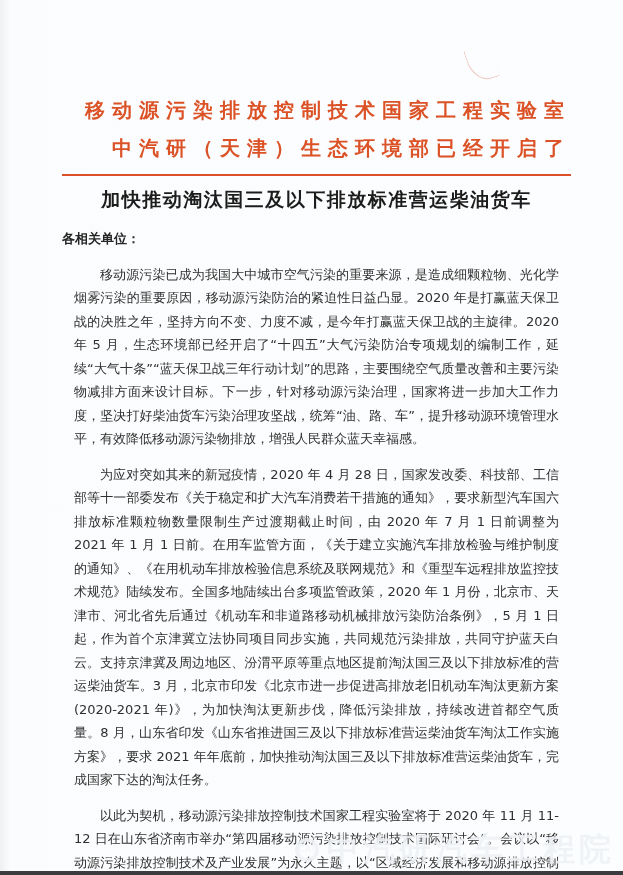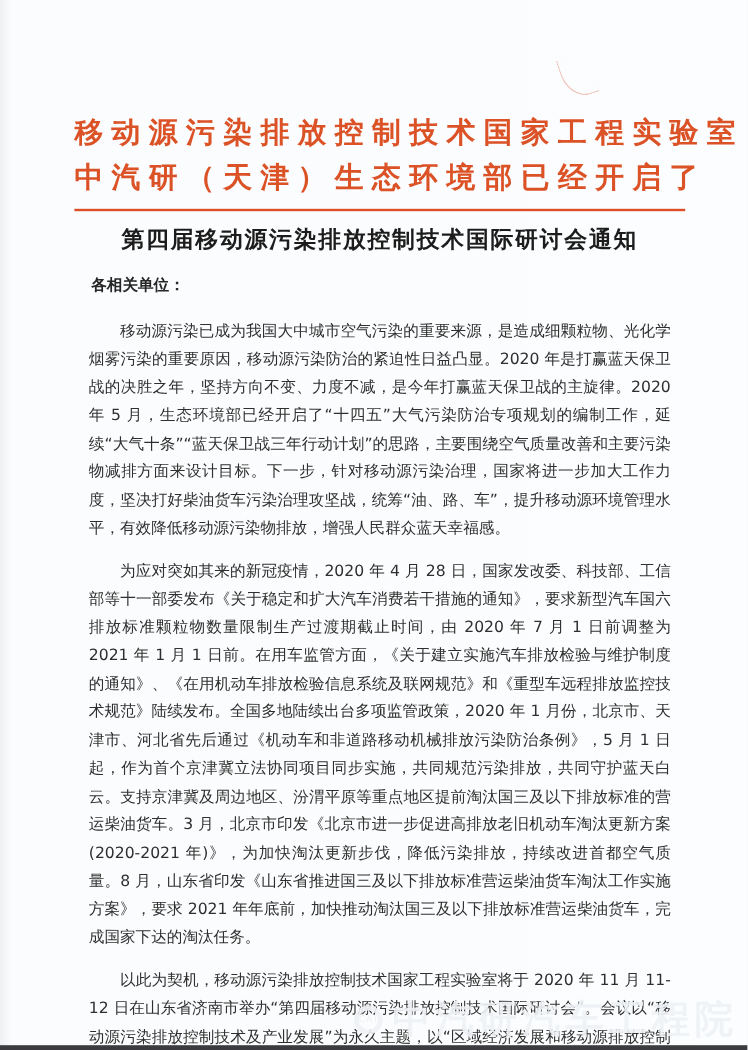--- a/index.html
+++ b/index.html
@@ -28,21 +28,21 @@
   .content{
     position:absolute;top:0;left:0;right:0;
     padding:91px 52px 0 62px;
     box-sizing:border-box;
   }
   .org-header{
     text-align:right;
     color:#dc5227;
     font-family:"DejaVu Serif","Liberation Serif",serif;
     font-weight:bold;
-    font-size:24px;
+    font-size:20px;
     line-height:38px;
     letter-spacing:7px;
     white-space:nowrap;
   }
   .org-line{display:block;}
   .red-rule{
     border:none;
     border-top:2.5px solid #dd4f28;
     margin:7px 0 0 0;
   }
@@ -59,21 +59,21 @@
   .body-text{
     margin-top:14px;
     color:#2f2f2f;
     font-size:13px;
     line-height:23.5px;
     text-align:justify;
   }
   .salutation{
     font-weight:bold;
     color:#262626;
-    margin:14px;
+    margin:0;
   }
   .body-text p.para{
     margin:12px;
     text-indent:2em;
   }
   .watermark{
     position:absolute;
     left:295px;top:832px;
     width:320px;height:36px;
     display:flex;align-items:center;gap:8px;
@@ -108,21 +108,21 @@
 
   <div class="content">
 
     <div class="org-header">
       <span class="org-line">移动源污染排放控制技术国家工程实验室</span>
       <span class="org-line">中汽研（天津）生态环境部已经开启了</span>
     </div>
 
     <hr class="red-rule">
 
-    <div class="doc-title">第四届移动源污染排放控制技术国际研讨会通知</div>
+    <div class="doc-title">加快推动淘汰国三及以下排放标准营运柴油货车</div>
 
     <div class="body-text">
       <p class="salutation">各相关单位：</p>
       <p class="para">移动源污染已成为我国大中城市空气污染的重要来源，是造成细颗粒物、光化学烟雾污染的重要原因，移动源污染防治的紧迫性日益凸显。2020 年是打赢蓝天保卫战的决胜之年，坚持方向不变、力度不减，是今年打赢蓝天保卫战的主旋律。2020 年 5 月，生态环境部已经开启了“十四五”大气污染防治专项规划的编制工作，延续“大气十条”“蓝天保卫战三年行动计划”的思路，主要围绕空气质量改善和主要污染物减排方面来设计目标。下一步，针对移动源污染治理，国家将进一步加大工作力度，坚决打好柴油货车污染治理攻坚战，统筹“油、路、车”，提升移动源环境管理水平，有效降低移动源污染物排放，增强人民群众蓝天幸福感。</p>
       <p class="para">为应对突如其来的新冠疫情，2020 年 4 月 28 日，国家发改委、科技部、工信部等十一部委发布《关于稳定和扩大汽车消费若干措施的通知》，要求新型汽车国六排放标准颗粒物数量限制生产过渡期截止时间，由 2020 年 7 月 1 日前调整为 2021 年 1 月 1 日前。在用车监管方面，《关于建立实施汽车排放检验与维护制度的通知》、《在用机动车排放检验信息系统及联网规范》和《重型车远程排放监控技术规范》陆续发布。全国多地陆续出台多项监管政策，2020 年 1 月份，北京市、天津市、河北省先后通过《机动车和非道路移动机械排放污染防治条例》，5 月 1 日起，作为首个京津冀立法协同项目同步实施，共同规范污染排放，共同守护蓝天白云。支持京津冀及周边地区、汾渭平原等重点地区提前淘汰国三及以下排放标准的营运柴油货车。3 月，北京市印发《北京市进一步促进高排放老旧机动车淘汰更新方案(2020-2021 年)》，为加快淘汰更新步伐，降低污染排放，持续改进首都空气质量。8 月，山东省印发《山东省推进国三及以下排放标准营运柴油货车淘汰工作实施方案》，要求 2021 年年底前，加快推动淘汰国三及以下排放标准营运柴油货车，完成国家下达的淘汰任务。</p>
       <p class="para">以此为契机，移动源污染排放控制技术国家工程实验室将于 2020 年 11 月 11-12 日在山东省济南市举办“第四届移动源污染排放控制技术国际研讨会”。会议以“移动源污染排放控制技术及产业发展”为永久主题，以“区域经济发展和移动源排放控制技术的应用与挑战”为年度主题，重点关注“重型柴油车、非道路工程机械、农业机械、船舶”等移动源排放控制领域。届时，我们将邀请国家发改委、科技部、生态环境部、中国环保产业协会、中国内燃机工业协会、科研院所和高等院校的专家学者、国内外相关企业负责人、技术骨干就上述主题进行研讨，</p>
     </div>
 
   </div>
 

